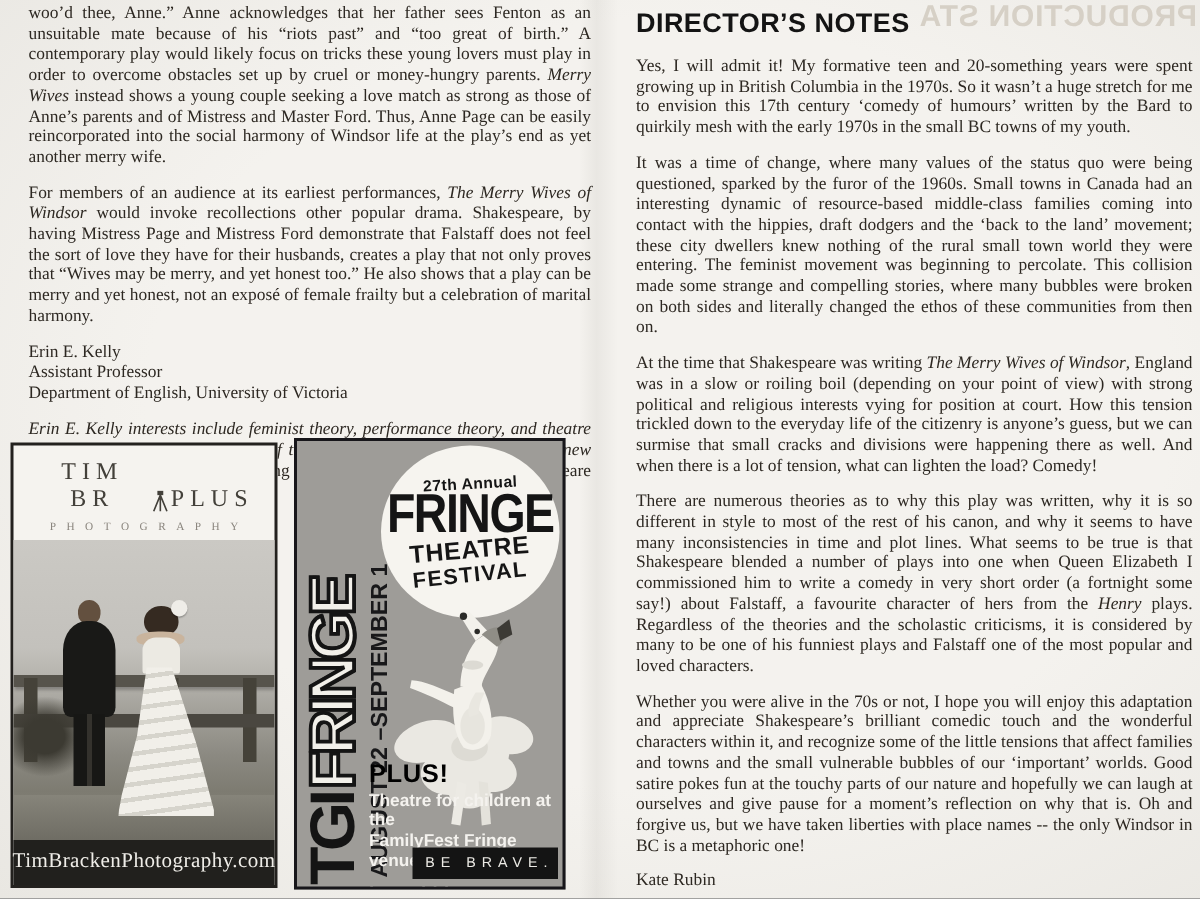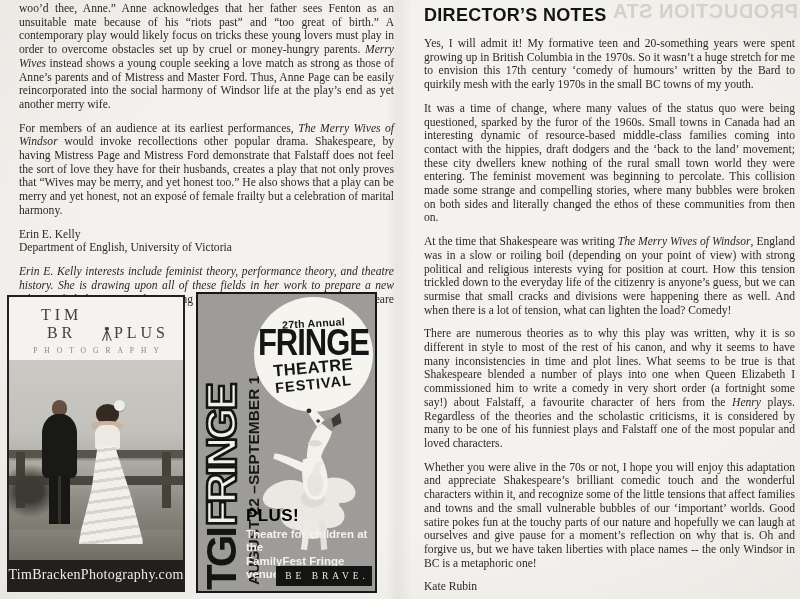--- a/index.html
+++ b/index.html
@@ -83,36 +83,37 @@
   .fc-top  { font-weight:800; font-size:10.5px; transform:rotate(-3deg); letter-spacing:.3px; }
   .fc-main { font-weight:900; font-size:31px; line-height:.92; letter-spacing:-1px; transform:scaleY(1.18); }
   .fc-l2   { font-weight:800; font-size:16.5px; transform:rotate(-5deg); letter-spacing:.5px; line-height:1.1; }
   .fc-l3   { font-weight:800; font-size:14.5px; transform:rotate(-6deg); letter-spacing:1px; }
   .fr-dog { position:absolute; left:56px; top:106px; width:114px; height:156px; }
   .fr-plus { position:absolute; left:48px; top:212px; width:127px; z-index:2; }
   .plus-w { font-weight:900; font-size:17px; color:#000000; letter-spacing:.4px; }
   .plus-l { font-weight:800; font-size:11.5px; color:#f4f2ee; line-height:1.1; margin-top:2px; }
   .fr-urls { margin-top:7px; font-weight:800; font-size:12.5px; color:#c9c7c1; line-height:1.3; }
   .fr-tag { position:absolute; right:3px; bottom:5px; background:#141414; color:#eceae5;
-    font-family:Liberation Serif, serif; font-size:9.5px; letter-spacing:4px;
+    font-family:Liberation Sans, sans-serif; font-size:9.5px; letter-spacing:4px;
     padding:5px 3px 5px 9px; z-index:3; }
 </style>
 </head>
 <body>
 
 <div class="page">
 
   <div class="fold"></div>
   <div class="bleed">PRODUCTION STA</div>
 
   <div class="left-col">
     <p class="body"><span>woo’d thee, Anne.” Anne acknowledges that her father sees Fenton as an unsuitable mate because of his “riots past” and “too great of birth.” A contemporary play would likely focus on tricks these young lovers must play in order to overcome obstacles set up by cruel or money-hungry parents. </span><i>Merry Wives</i><span> instead shows a young couple seeking a love match as strong as those of Anne’s parents and of Mistress and Master Ford. Thus, Anne Page can be easily reincorporated into the social harmony of Windsor life at the play’s end as yet another merry wife.</span></p>
     <p class="body"><span>For members of an audience at its earliest performances, </span><i>The Merry Wives of Windsor</i><span> would invoke recollections other popular drama. Shakespeare, by having Mistress Page and Mistress Ford demonstrate that Falstaff does not feel the sort of love they have for their husbands, creates a play that not only proves that “Wives may be merry, and yet honest too.” He also shows that a play can be merry and yet honest, not an exposé of female frailty but a celebration of marital harmony.</span></p>
     <div class="sig">
       <div>Erin E. Kelly</div>
+      <div>Assistant Professor</div>
       <div>Department of English, University of Victoria</div>
     </div>
     <p class="body"><i>Erin E. Kelly interests include feminist theory, performance theory, and theatre history. She is drawing upon all of these fields in her work to prepare a new edition of Shakespeare’s </i><span>The Taming of the Shrew</span><i> for the </i><span>Internet Shakespeare Editions</span><i> project.</i></p>
   </div>
 
   <div class="right-col">
     <h1 class="dir-heading">DIRECTOR’S NOTES</h1>
     <p class="body">Yes, I will admit it! My formative teen and 20-something years were spent growing up in British Columbia in the 1970s. So it wasn’t a huge stretch for me to envision this 17th century ‘comedy of humours’ written by the Bard to quirkily mesh with the early 1970s in the small BC towns of my youth.</p>
     <p class="body">It was a time of change, where many values of the status quo were being questioned, sparked by the furor of the 1960s. Small towns in Canada had an interesting dynamic of resource-based middle-class families coming into contact with the hippies, draft dodgers and the ‘back to the land’ movement; these city dwellers knew nothing of the rural small town world they were entering. The feminist movement was beginning to percolate. This collision made some strange and compelling stories, where many bubbles were broken on both sides and literally changed the ethos of these communities from then on.</p>
     <p class="body"><span>At the time that Shakespeare was writing </span><i>The Merry Wives of Windsor</i><span>, England was in a slow or roiling boil (depending on your point of view) with strong political and religious interests vying for position at court. How this tension trickled down to the everyday life of the citizenry is anyone’s guess, but we can surmise that small cracks and divisions were happening there as well. And when there is a lot of tension, what can lighten the load? Comedy!</span></p>

